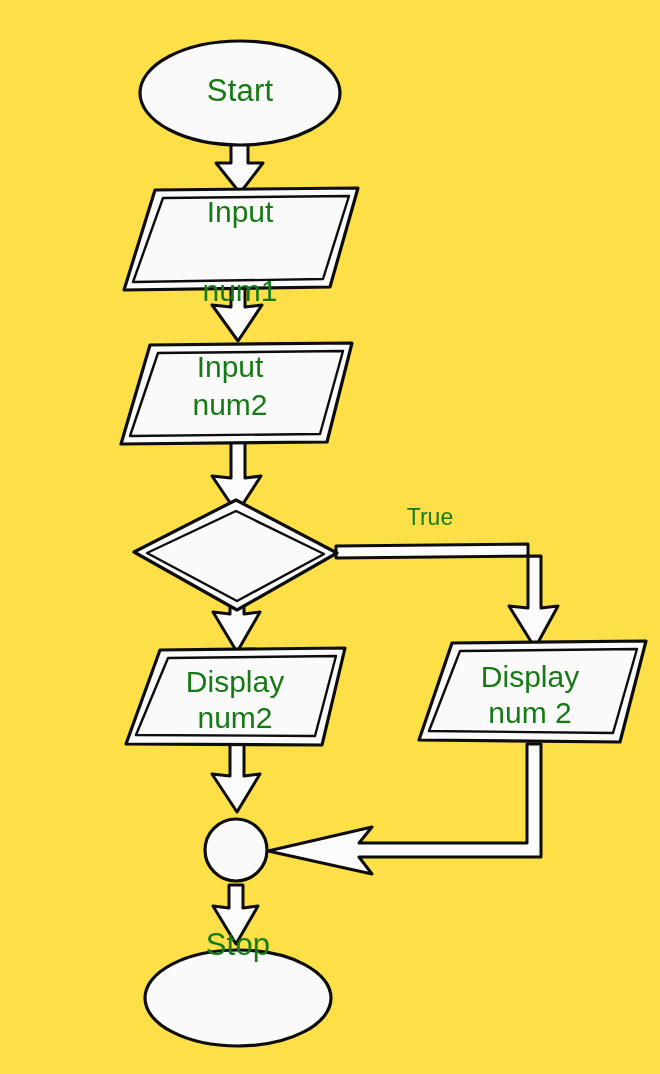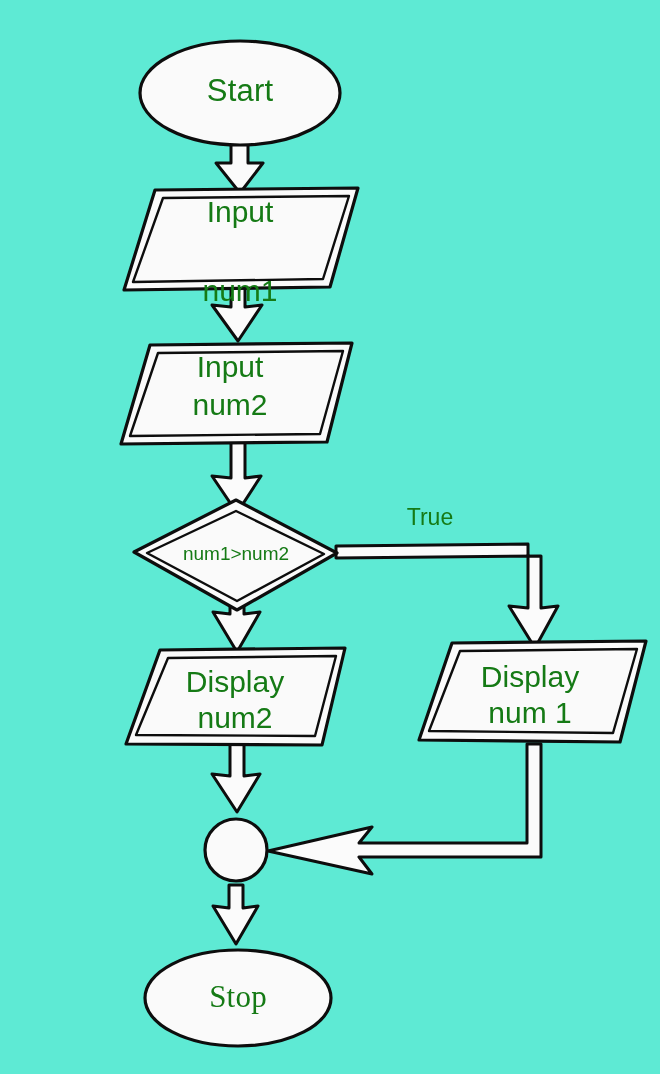--- a/index.html
+++ b/index.html
@@ -8,21 +8,21 @@
     padding: 0;
     background: #ffffff;
   }
   body {
     font-family: "Liberation Sans", sans-serif;
   }
   #canvas {
     position: relative;
     width: 660px;
     height: 1074px;
-    background: #5eead4;
+    background: #fde047;
     overflow: hidden;
   }
   #canvas svg.layer {
     position: absolute;
     left: 0;
     top: 0;
     width: 660px;
     height: 1074px;
     display: block;
   }
@@ -168,26 +168,25 @@
   </svg>
 
   <div class="label lbl-terminator" style="left:140px; top:74px; width:200px; color:#157a15;">Start</div>
 
   <div class="label lbl-io" style="left:140px; top:195px; width:200px; color:#157a15;">Input</div>
   <div class="label lbl-io" style="left:140px; top:232px; width:200px; color:#157a15;margin-top:42px;">num1</div>
 
   <div class="label lbl-io" style="left:130px; top:350px; width:200px; color:#157a15;">Input</div>
   <div class="label lbl-io" style="left:130px; top:388px; width:200px; color:#157a15;">num2</div>
 
-  <div class="label lbl-cond" style="left:146px; top:543px; width:180px; color:#157a15;">num1&gt;num2</div>
 
   <div class="label lbl-branch" style="left:350px; top:505px; width:160px; color:#157a15;">True</div>
 
 
   <div class="label lbl-io" style="left:135px; top:665px; width:200px; color:#157a15;">Display</div>
   <div class="label lbl-io" style="left:135px; top:701px; width:200px; color:#157a15;">num2</div>
 
   <div class="label lbl-io" style="left:430px; top:660px; width:200px; color:#157a15;">Display</div>
-  <div class="label lbl-io" style="left:430px; top:696px; width:200px; color:#157a15;">num 1</div>
+  <div class="label lbl-io" style="left:430px; top:696px; width:200px; color:#157a15;">num 2</div>
 
-  <div class="label lbl-terminator" style="left:138px; top:980px; width:200px; color:#157a15;font-family:Liberation Serif, serif;">Stop</div>
+  <div class="label lbl-terminator" style="left:138px; top:928px; width:200px; color:#157a15;">Stop</div>
 
 </div>
 
 </body></html>

